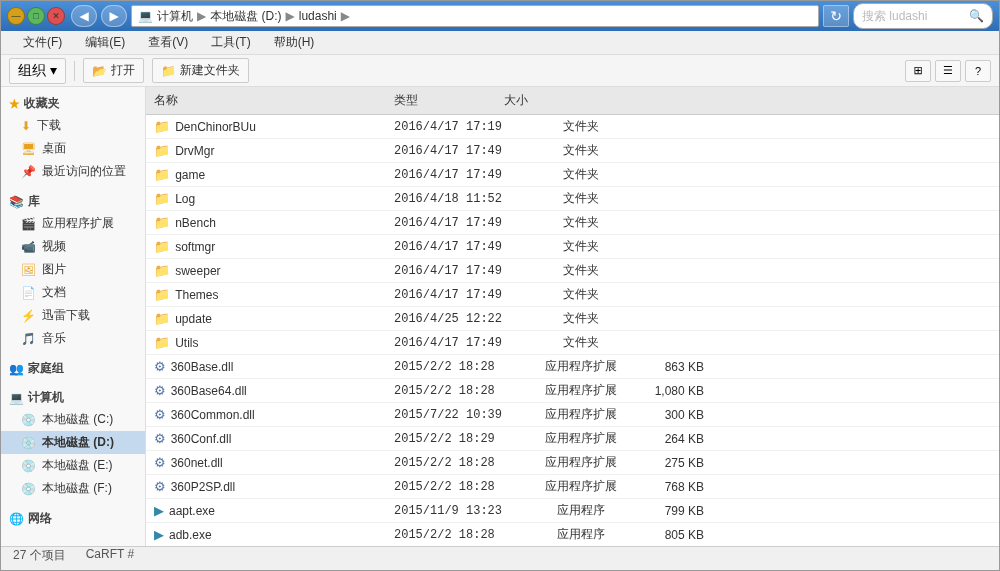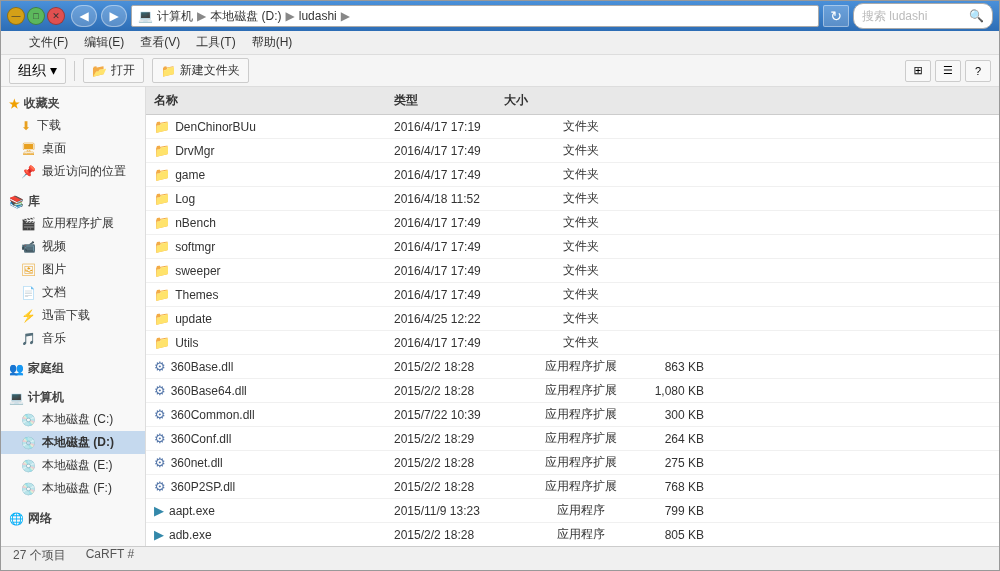--- a/index.html
+++ b/index.html
@@ -108,24 +108,24 @@
       font-size: 12px;
       color: #999;
       gap: 4px;
     }
     
     .menu-bar {
       background: #f0f0f0;
       height: 24px;
       display: flex;
       align-items: center;
-      padding: 0 20px;
+      padding: 0 14px;
       border-bottom: 1px solid #ddd;
       flex-shrink: 0;
-      gap: 0;
+      gap: 7px;
     }
     .menu-item {
       padding: 2px 8px;
       cursor: pointer;
       font-size: 12px;
       color: #333;
       border-radius: 2px;
     }
     
     .toolbar {
@@ -231,21 +231,20 @@
     }
     .file-list-header {
       display: flex;
       align-items: center;
       background: #e8e8e8;
       border-bottom: 1px solid #ccc;
       padding: 3px 0;
       position: sticky;
       top: 0;
       z-index: 10;
-      font-weight: bold;
     }
     .col-header {
       font-size: 12px;
       color: #333;
       padding: 2px 8px;
       cursor: pointer;
       white-space: nowrap;
       display: flex;
       align-items: center;
       gap: 3px;
@@ -269,21 +268,21 @@
       overflow: hidden;
       text-overflow: ellipsis;
     }
     .cell-name {
       width: 240px;
       flex-shrink: 0;
       display: flex;
       align-items: center;
       gap: 5px;
     }
-    .cell-date { width: 140px; flex-shrink: 0; }
+    .cell-date { width: 140px; flex-shrink: 0; font-family: Liberation Mono, monospace; }
     .cell-type { width: 110px; flex-shrink: 0; text-align: center; }
     .cell-size { width: 80px; flex-shrink: 0; text-align: right; padding-right: 12px; }
     .folder-color { color: #e8a020; }
     
     .file-list::-webkit-scrollbar { width: 12px; }
     .file-list::-webkit-scrollbar-track { background: #f0f0f0; }
     .file-list::-webkit-scrollbar-thumb { background: #bbb; border: 2px solid #f0f0f0; border-radius: 2px; }
     .sidebar::-webkit-scrollbar { width: 8px; }
     .sidebar::-webkit-scrollbar-track { background: #f0f0f0; }
     .sidebar::-webkit-scrollbar-thumb { background: #ccc; border-radius: 2px; }

